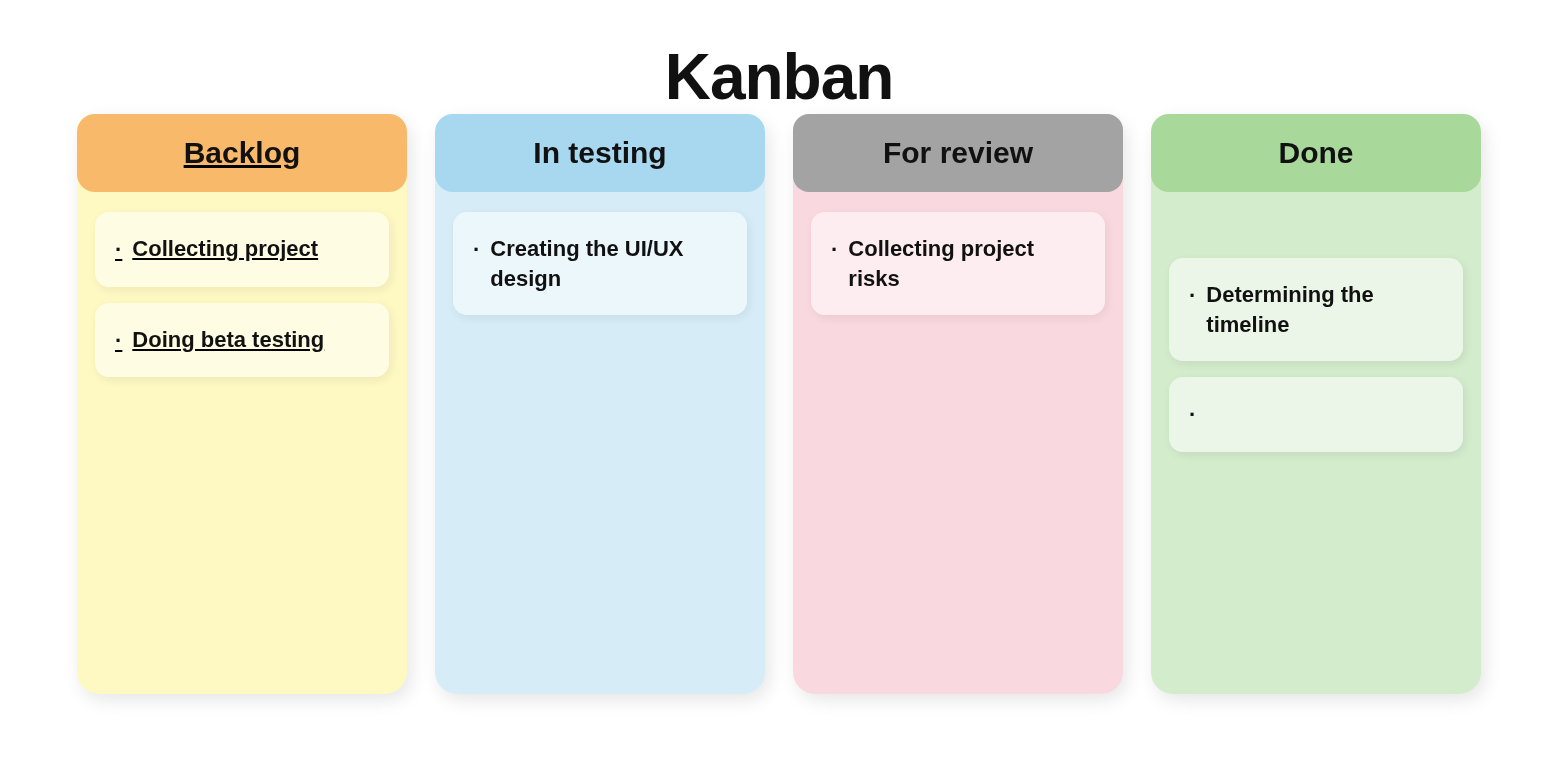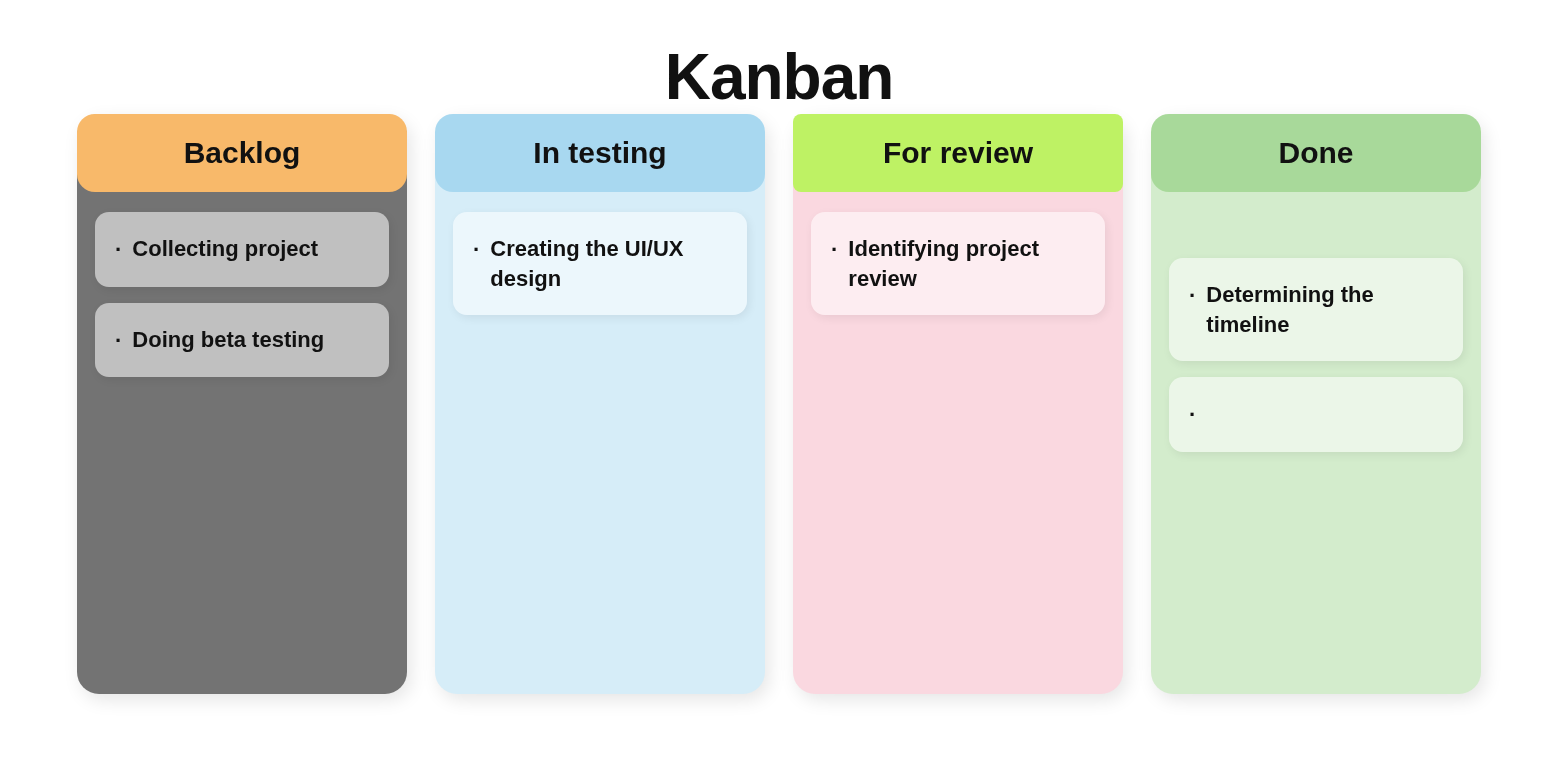--- a/index.html
+++ b/index.html
@@ -38,21 +38,22 @@
       min-height: 580px;
       border-radius: 22px;
       padding: 0;
       display: flex;
       flex-direction: column;
       box-shadow: 4px 6px 18px rgba(0,0,0,0.10);
       overflow: visible;
     }
 
     .column-backlog {
-      background-color: #737373;
+      background-color: #fef9c3;
+      text-decoration: underline;
     }
 
     .column-inprogress {
       background-color: #d6edf8;
     }
 
     .column-forreview {
       background-color: #fad8e0;
     }
 
@@ -75,22 +76,22 @@
       background-color: #f8b96a;
       border-radius: 18px;
     }
 
     .header-inprogress {
       background-color: #a8d8f0;
       border-radius: 18px;
     }
 
     .header-forreview {
-      background-color: #bef264;
-      border-radius: 8px;
+      background-color: #a3a3a3;
+      border-radius: 16px;
     }
 
     .header-done {
       background-color: #a8d99a;
       border-radius: 18px;
     }
 
     .column-body {
       padding: 20px 18px;
       display: flex;
@@ -158,21 +159,21 @@
     </div>
   </div>
 
   <div class="kanban-column column-forreview">
     <div class="column-header header-forreview">
       <span>For review</span>
     </div>
     <div class="column-body">
       <div class="kanban-card">
         <span class="card-bullet">·</span>
-        <span class="card-text">Identifying project review</span>
+        <span class="card-text">Collecting project risks</span>
       </div>
     </div>
   </div>
 
   <div class="kanban-column column-done">
     <div class="column-header header-done">
       <span>Done</span>
     </div>
     <div class="column-body">
       <div class="kanban-card">

